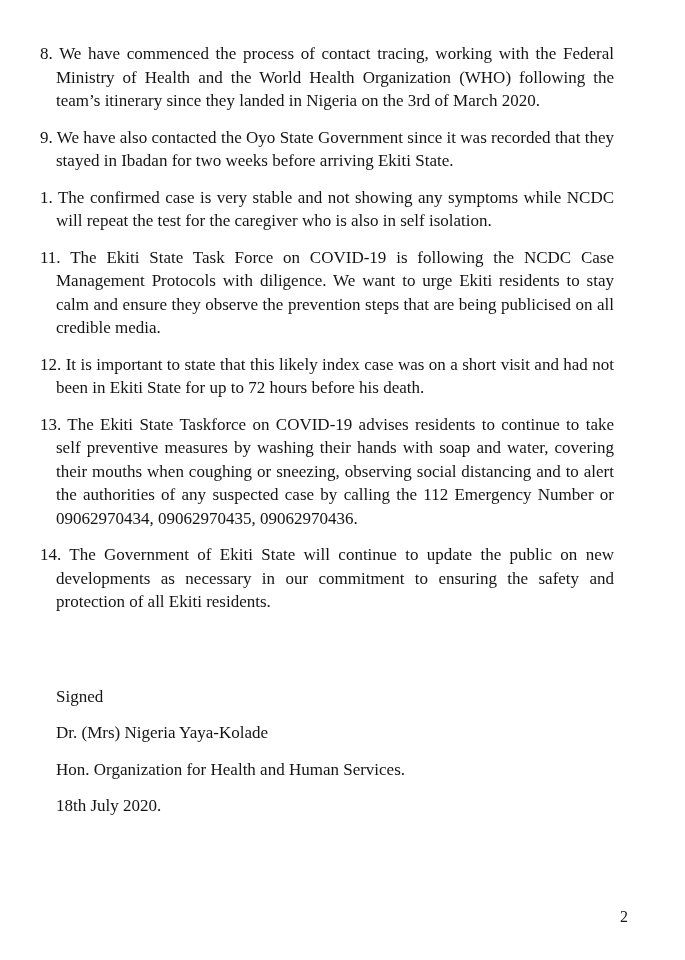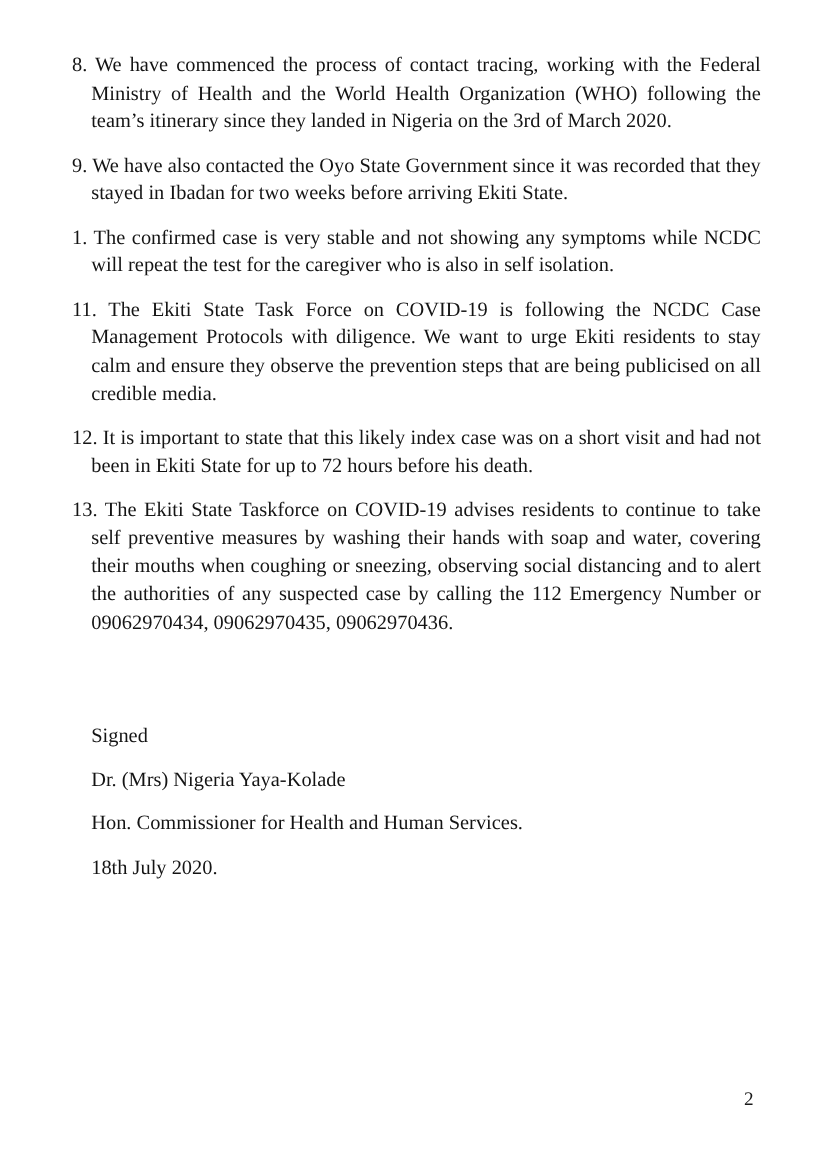--- a/index.html
+++ b/index.html
@@ -14,21 +14,21 @@
     position: relative;
     width: 685px;
     height: 960px;
     background: #ffffff;
     font-family: "Liberation Serif", "DejaVu Serif", serif;
     color: #141414;
     box-sizing: border-box;
   }
   .content {
     position: absolute;
-    left: 60px;
+    left: 40px;
     top: 42px;
     width: 574px;
   }
   .para {
     font-size: 17px;
     line-height: 23.5px;
     text-align: justify;
     padding-left: 16px;
     text-indent: -16px;
     margin: 0 0 13px 0;
@@ -87,24 +87,28 @@
     <div class="para">
       <span class="num">12.</span>
       <span>It is important to state that this likely index case was on a short visit and had not been in Ekiti State for up to 72 hours before his death.</span>
     </div>
 
     <div class="para">
       <span class="num">13.</span>
       <span>The Ekiti State Taskforce on COVID-19 advises residents to continue to take self preventive measures by washing their hands with soap and water, covering their mouths when coughing or sneezing, observing social distancing and to alert the authorities of any suspected case by calling the </span><span class="b">112</span><span> Emergency Number or </span><span class="b">09062970434, 09062970435, 09062970436</span><span>.</span>
     </div>
 
+    <div class="para">
+      <span class="num">14.</span>
+      <span>The Government of Ekiti State will continue to update the public on new developments as necessary in our commitment to ensuring the safety and protection of all Ekiti residents.</span>
+    </div>
 
     <div class="signature">
       <div class="sig-line">Signed</div>
       <div class="sig-line b">Dr. (Mrs) Nigeria Yaya-Kolade</div>
-      <div class="sig-line b">Hon. Commissioner for Health and Human Services.</div>
+      <div class="sig-line b">Hon. Organization for Health and Human Services.</div>
       <div class="sig-line">18th July 2020.</div>
     </div>
 
   </div>
 
   <div class="page-number">2</div>
 </div>
 
 </body></html>

